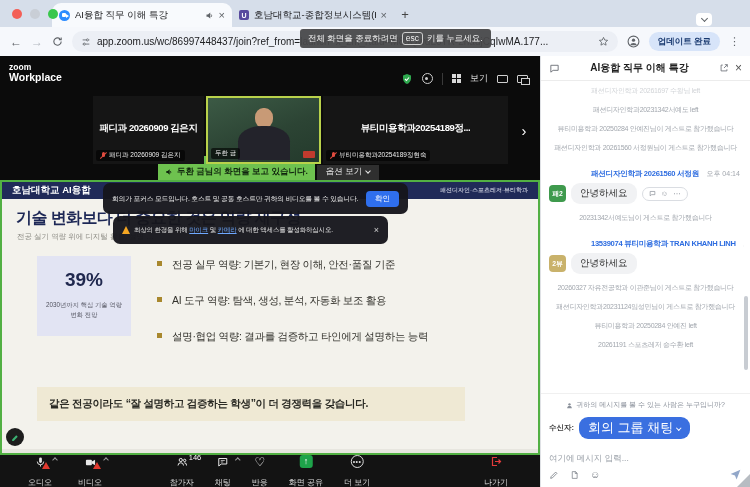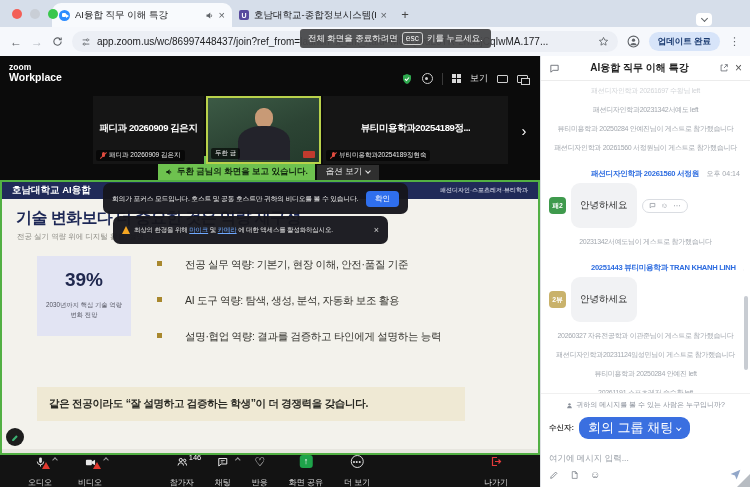--- a/index.html
+++ b/index.html
@@ -79,21 +79,21 @@
   .share { position:relative; height:275px; border:2px solid #52b043; background:#f3f2ec; overflow:hidden; }
   .slide-head { height:17px; background:#202a58; display:flex; align-items:center; justify-content:space-between; padding:0 10px; }
   .slide-head .hl { color:#fff; font-size:9.5px; font-weight:bold; white-space:nowrap; }
   .slide-head .hr { color:#e6e8f2; font-size:6px; white-space:nowrap; }
   .slide-title { position:absolute; left:14px; top:26px; font-size:16px; font-weight:bold; color:#1d2856; letter-spacing:-0.6px; white-space:nowrap; }
   .slide-sub { position:absolute; left:15px; top:50px; font-size:7.5px; color:#8e8d86; white-space:nowrap; }
   .stat { position:absolute; left:35px; top:74px; width:94px; height:80px; background:#e2e4f3; text-align:center; }
   .stat-val { font-size:19px; font-weight:bold; color:#20284e; margin-top:13px; }
   .stat-cap { font-size:6.3px; color:#51525e; margin-top:9px; line-height:1.55; padding:0 9px; }
   .bullets { position:absolute; left:155px; top:76px; }
-  .bullet { display:flex; align-items:flex-start; gap:23px; margin-bottom:22px; }
+  .bullet { display:flex; align-items:flex-start; gap:10px; margin-bottom:22px; }
   .bullet i { width:5px; height:5px; background:#a8882d; margin-top:3px; flex-shrink:0; }
   .bullet span { font-size:10.5px; color:#33322c; letter-spacing:-0.3px; white-space:nowrap; }
   .highlight { position:absolute; left:35px; top:205px; width:428px; background:#efe9d4; padding:10px 12px; font-size:10.5px; font-weight:bold; color:#2a2a24; letter-spacing:-0.3px; white-space:nowrap; }
   .annotate { position:absolute; left:4px; top:246px; width:18px; height:18px; border-radius:50%; background:#1d1d1d; display:flex; align-items:center; justify-content:center; }
   .share-foot { position:absolute; left:0; right:0; bottom:0; height:4px; background:#e7e6df; }
 
   .notif1 { position:absolute; left:103px; top:127px; width:305px; height:31px; background:rgba(22,22,28,0.96); border-radius:7px; display:flex; align-items:center; gap:6px; padding:0 9px; z-index:20; }
   .notif1 .txt { font-size:6.8px; color:#f0f0f0; white-space:nowrap; letter-spacing:-0.2px; }
   .btn-confirm { margin-left:auto; background:#2f6fed; color:#fff; border:none; border-radius:4px; font-size:7.5px; padding:3px 9px; white-space:nowrap; }
   .notif2 { position:absolute; left:113px; top:160px; width:275px; height:28px; background:rgba(22,22,28,0.96); border-radius:7px; display:flex; align-items:center; gap:4px; padding:0 9px; z-index:20; }
@@ -124,21 +124,21 @@
   .feed { flex:1; overflow:hidden; padding:2px 6px; }
   .sys { font-size:7px; color:#a2a7ae; text-align:center; margin:9px 0; letter-spacing:-0.3px; white-space:nowrap; overflow:hidden; }
   .sys.fade { opacity:0.5; margin-top:3px; }
   .msg { margin:7px 0 9px; }
   .msg-head { margin-left:44px; white-space:nowrap; overflow:hidden; }
   .sender { color:#2d6ce0; font-weight:bold; font-size:7.6px; letter-spacing:-0.3px; }
   .mtime { color:#a2a7ae; font-size:7px; margin-left:3px; }
   .msg-row { display:flex; align-items:center; margin-top:3px; gap:5px; }
   .avatar { width:17px; height:17px; border-radius:4px; color:#fff; font-size:6.8px; font-weight:bold; display:flex; align-items:center; justify-content:center; flex-shrink:0; margin-left:2px; }
   .avatar.green { background:#3f9a4d; } .avatar.tan { background:#c9b26b; }
-  .bubble { background:#f1f2f4; border-radius:9px; padding:16px 9px; font-size:9.5px; color:#2b2b2b; }
+  .bubble { background:#f1f2f4; border-radius:9px; padding:4px 9px; font-size:9.5px; color:#2b2b2b; }
   .actions { display:flex; align-items:center; gap:5px; border:1px solid #dadde2; border-radius:9px; background:#fff; padding:0 6px; height:14px; font-size:7.5px; color:#8a8f98; }
   .chat-scroll { position:absolute; right:2px; top:296px; width:4px; height:74px; background:#c8ccd2; border-radius:2px; }
   .composer { border-top:1px solid #f0f0f0; padding:4px 8px 6px; display:flex; flex-direction:column; height:94px; flex-shrink:0; }
   .privacy { display:flex; align-items:center; justify-content:center; gap:3px; font-size:7px; color:#8a909a; margin:2px 0 7px; white-space:nowrap; }
   .to-row { display:flex; align-items:center; gap:5px; }
   .to-label { font-size:7.5px; font-weight:bold; color:#3c3c3c; }
   .to-pill { background:#3a6fe0; color:#fff; font-size:13px; border-radius:9px; padding:2px 9px; display:flex; align-items:center; gap:4px; }
   .chev-w { width:3.5px; height:3.5px; border-right:1.2px solid #fff; border-bottom:1.2px solid #fff; transform:rotate(45deg); margin-top:-1px; }
   .input-line { font-size:8.5px; color:#9aa0a8; margin-top:14px; }
   .composer-icons { margin-top:auto; display:flex; align-items:center; gap:11px; }
@@ -449,21 +449,21 @@
             <span>☺</span>
             <span>⋯</span>
           </span>
         </div>
       </div>
 
       <div class="sys">20231342서예도님이 게스트로 참가했습니다</div>
 
       <div class="msg">
         <div class="msg-head">
-          <span class="sender">20251443 뷰티미용학과 TRAN KHANH LINH</span>
+          <span class="sender">13539074 뷰티미용학과 TRAN KHANH LINH</span>
           <span class="mtime">오후 04:14</span>
         </div>
         <div class="msg-row">
           <span class="avatar tan">2뷰</span>
           <span class="bubble">안녕하세요</span>
         </div>
       </div>
 
       <div class="sys">20260327 자유전공학과 이관준님이 게스트로 참가했습니다</div>
       <div class="sys">패션디자인학과20231124임성민님이 게스트로 참가했습니다</div>

